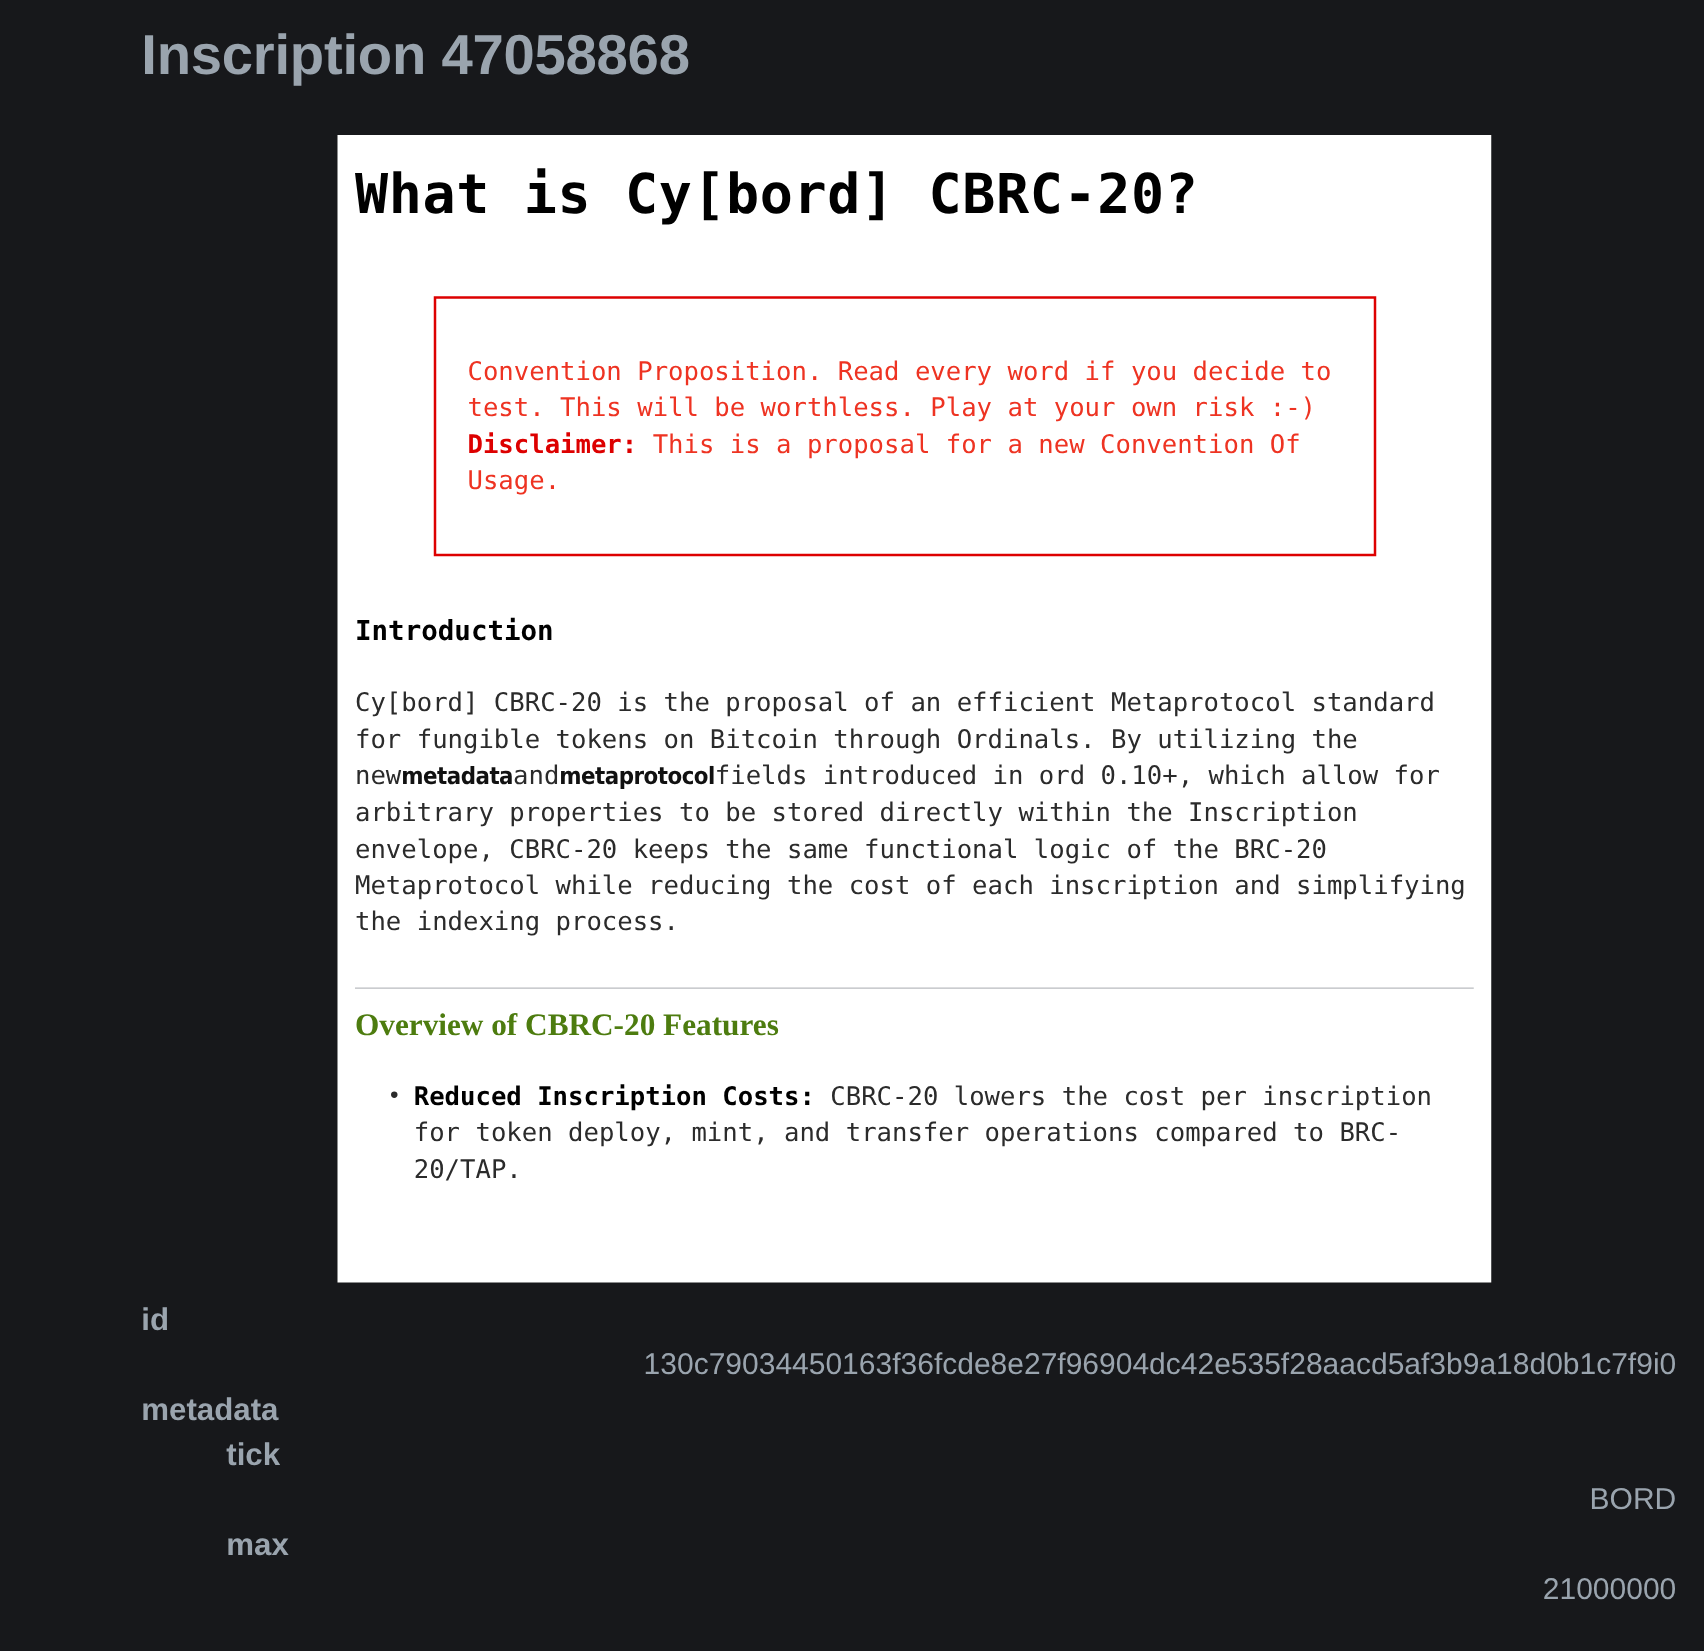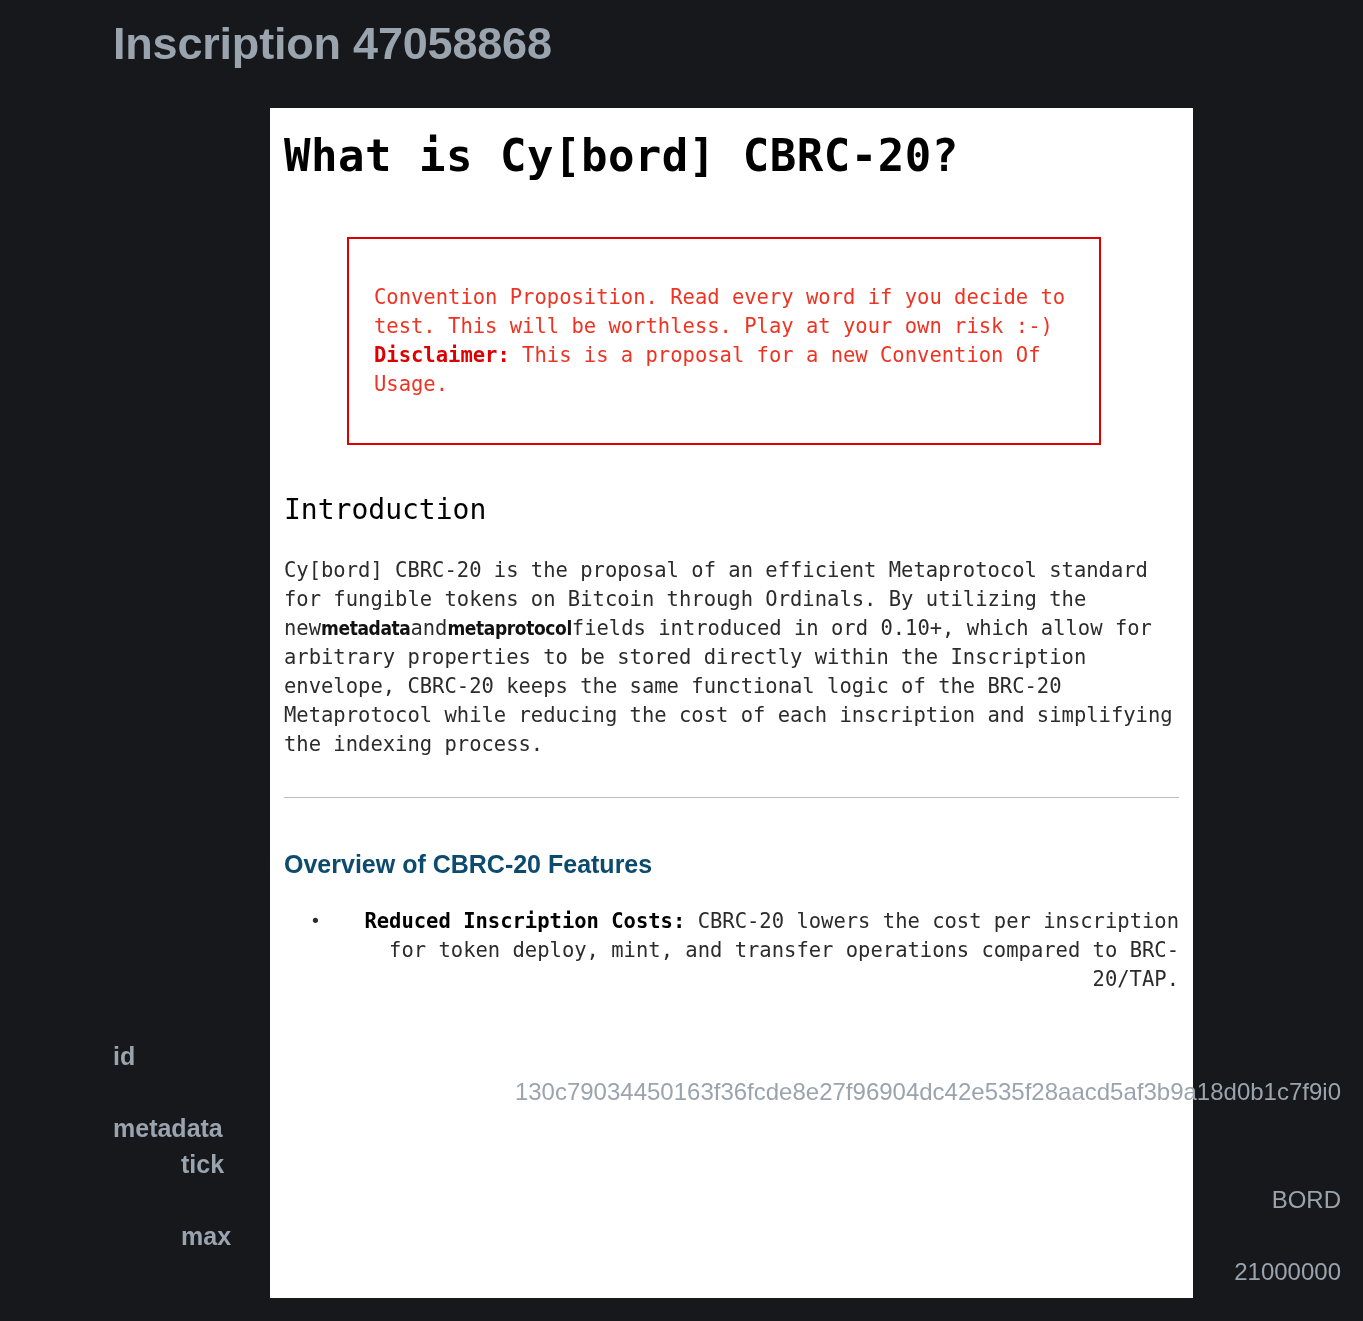--- a/index.html
+++ b/index.html
@@ -27,21 +27,21 @@
     padding: 16px 0 0 113px;
     line-height: 1.25;
   }
 
   
   #preview-frame {
     position: absolute;
     left: 270px;
     top: 108px;
     width: 923px;
-    height: 1190px;
+    height: 918px;
     background: #ffffff;
     overflow: hidden;
   }
   #preview-doc {
     padding: 0 14px 0 14px;
     font-family: "DejaVu Sans Mono", "Liberation Mono", monospace;
     color: #1a1a1a;
   }
 
   .doc-h1 {
@@ -66,22 +66,22 @@
   }
   .disclaimer-box .strong {
     font-weight: bold;
     color: #dd0000;
   }
   .disclaimer-line { white-space: pre-wrap; }
 
   
   .doc-h2 {
     font-family: "DejaVu Sans Mono", "Liberation Mono", monospace;
-    font-size: 28px;
-    font-weight: normal;
+    font-size: 22px;
+    font-weight: bold;
     margin: 48px 0 0 0;
     color: #000;
     white-space: pre;
   }
   .doc-p {
     font-family: "DejaVu Sans Mono", "Liberation Mono", monospace;
     font-size: 20.5px;
     line-height: 29px;
     color: #2b2b2b;
     margin: 30px 0 0 0;
@@ -96,33 +96,32 @@
   }
 
   .doc-hr {
     border: 0;
     border-top: 1px solid #b9bcc0;
     margin: 38px 0 0 0;
     height: 1px;
   }
 
   .doc-h3 {
-    font-family: Liberation Sans, sans-serif;
+    font-family: Liberation Serif, serif;
     font-size: 25px;
     font-weight: bold;
-    margin: 52px 0 0 0;
-    color: #0c4a6e;
+    margin: 16px 0 0 0;
+    color: #4d7c0f;
     white-space: pre;
   }
 
   .doc-list {
     margin: 28px 0 0 0;
     padding-left: 47px;
     list-style: none;
-    text-align: right;
   }
   .doc-list li {
     position: relative;
     font-family: "DejaVu Sans Mono", "Liberation Mono", monospace;
     font-size: 20.5px;
     line-height: 29px;
     color: #2b2b2b;
   }
   .doc-list li::before {
     content: "\2022";

